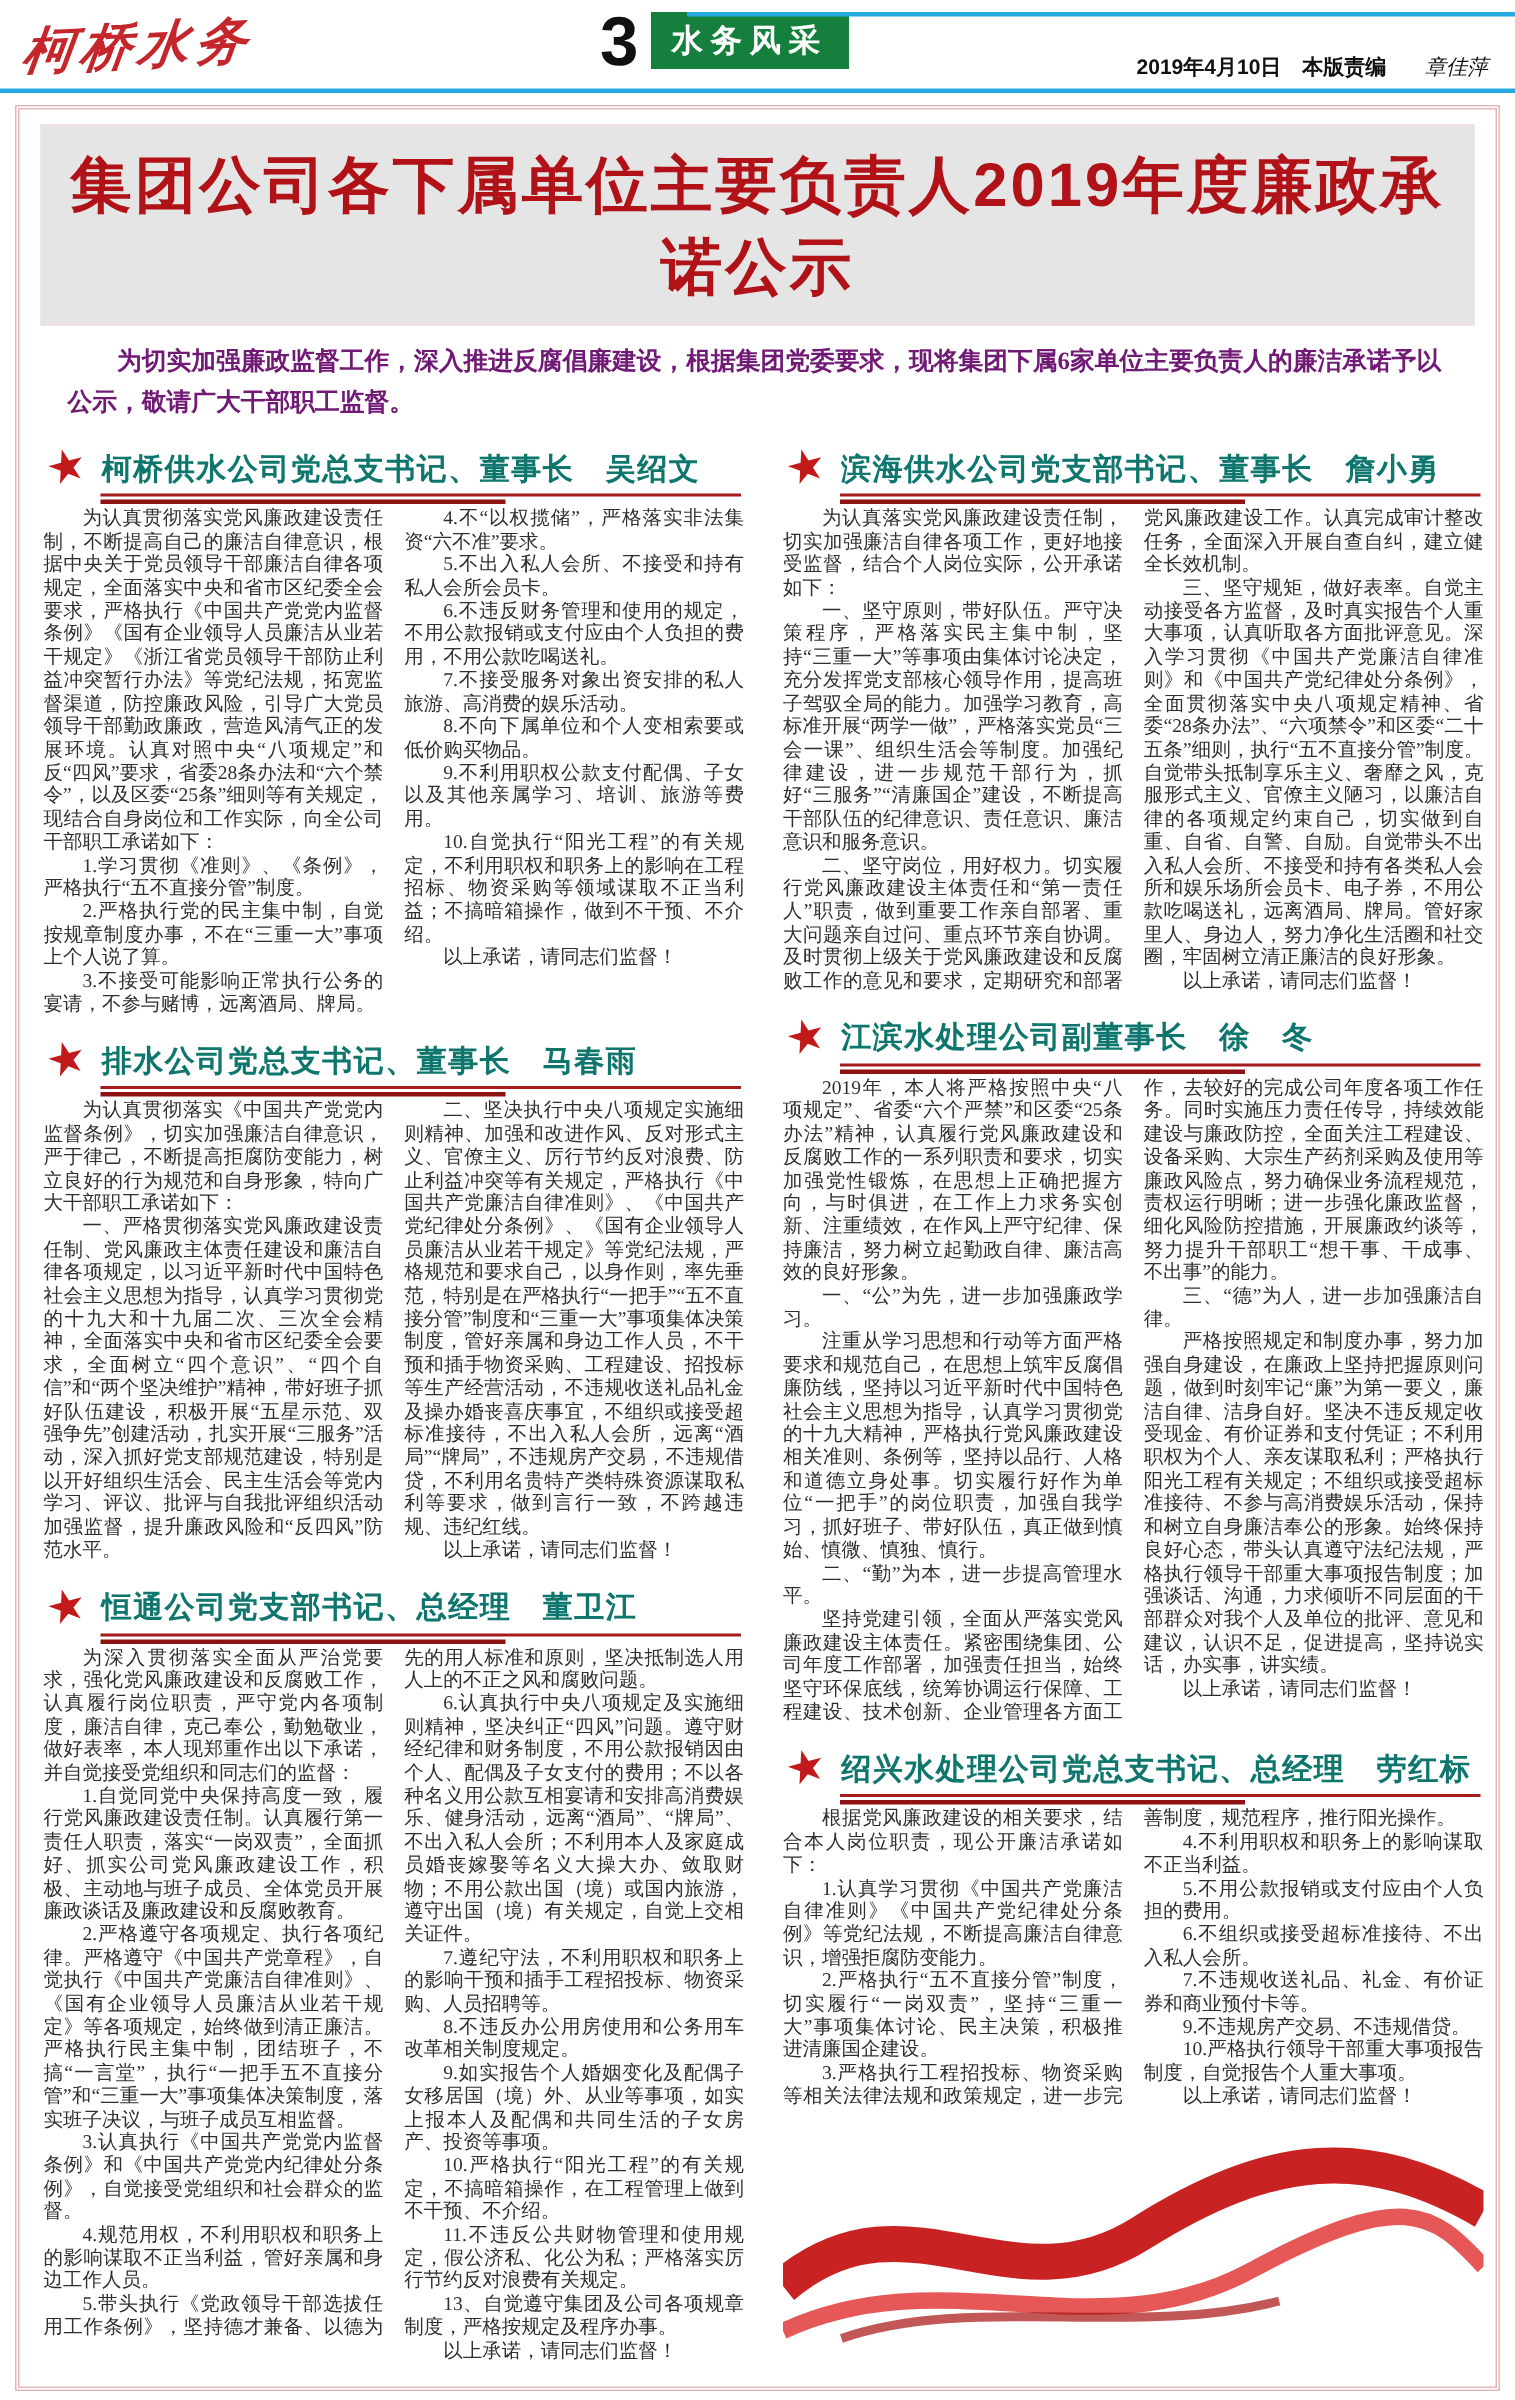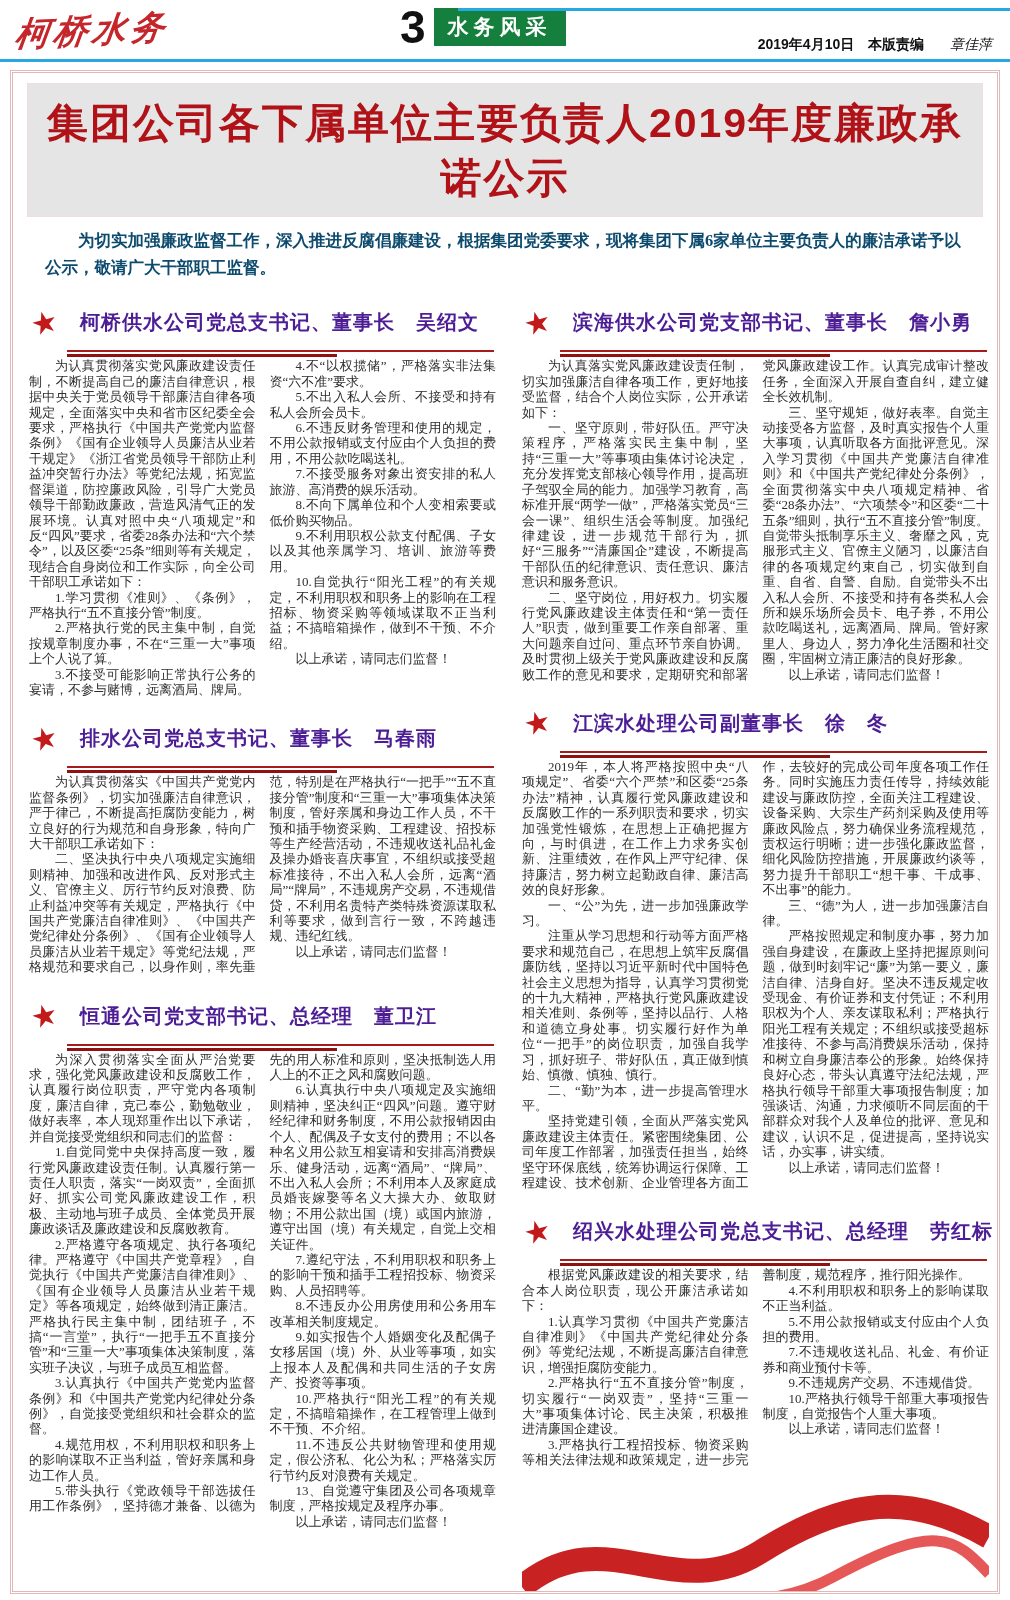--- a/index.html
+++ b/index.html
@@ -17,31 +17,31 @@
   .head-right{position:absolute;right:18px;bottom:8px;font:bold 14px "Liberation Sans",sans-serif;color:#111;}
   .editor-name{font:italic 14px "DejaVu Serif",serif;margin-left:22px;}
   .blue-line-top{position:absolute;top:8px;left:458px;right:0;height:3px;background:#25a9e0;}
   .blue-line-bottom{position:absolute;bottom:0;left:0;right:0;height:3px;background:#25a9e0;}
   
   .frame{position:absolute;top:70px;left:10px;right:10px;bottom:6px;
          border:3px double #e3b8b8;padding:8px 12px 6px;background:#fff;overflow:hidden;}
   .headline-band{background:#e5e5e5;border:1px solid #f4dcdc;padding:12px 4px 10px;margin:2px 2px 8px;}
   .headline{margin:0;text-align:center;color:#b01217;
             font:bold 41px "Liberation Sans",sans-serif;letter-spacing:2px;}
-  .intro{margin:10px 20px 14px;text-indent:2em;color:#0c4a6e;
+  .intro{margin:10px 20px 14px;text-indent:2em;color:#701a75;
          font:bold 16.5px/1.65 "Liberation Serif",serif;}
   .cols{display:flex;gap:26px;padding:0 4px;}
   .col{width:467px;flex:0 0 467px;}
   
   .sec{margin-bottom:14px;}
   .sec-head{position:relative;display:flex;align-items:center;gap:10px;padding:2px 0 10px 2px;}
   .sec-head::after{content:"";position:absolute;left:38px;right:2px;bottom:6px;height:2px;background:#a61b1b;}
   .sec-head::before{content:"";position:absolute;left:38px;right:34%;bottom:1px;height:3px;background:#8f1212;}
   .star{color:#c21a1a;font-size:30px;line-height:1;transform:rotate(-15deg);flex:0 0 auto;}
-  .sec-title{margin:12px;font:bold 20px "Liberation Sans",sans-serif;color:#4c1d95;letter-spacing:1px;
+  .sec-title{margin:0;font:bold 20px "Liberation Sans",sans-serif;color:#0f766e;letter-spacing:1px;
              white-space:nowrap;}
   .sec-body{column-count:2;column-gap:14px;text-align:justify;color:#2e2e2e;
             font:13px/15.4px "Liberation Serif","DejaVu Serif",serif;}
   .sec-body p{margin:0;text-indent:2em;}
   
   .ribbon-wrap{margin-top:4px;height:150px;position:relative;}
   .ribbon-wrap svg{display:block;width:100%;height:100%;}
 </style>
 </head>
 <body>
@@ -95,20 +95,21 @@
             </div>
         </section>
 
         <section class="sec">
           <div class="sec-head">
             <span class="star">★</span>
             <h2 class="sec-title">排水公司党总支书记、董事长　马春雨</h2>
           </div>
           <div class="sec-body">
               <p>为认真贯彻落实《中国共产党党内监督条例》，切实加强廉洁自律意识，严于律己，不断提高拒腐防变能力，树立良好的行为规范和自身形象，特向广大干部职工承诺如下：</p>
+              <p>一、严格贯彻落实党风廉政建设责任制、党风廉政主体责任建设和廉洁自律各项规定，以习近平新时代中国特色社会主义思想为指导，认真学习贯彻党的十九大和十九届二次、三次全会精神，全面落实中央和省市区纪委全会要求，全面树立“四个意识”、“四个自信”和“两个坚决维护”精神，带好班子抓好队伍建设，积极开展“五星示范、双强争先”创建活动，扎实开展“三服务”活动，深入抓好党支部规范建设，特别是以开好组织生活会、民主生活会等党内学习、评议、批评与自我批评组织活动加强监督，提升廉政风险和“反四风”防范水平。</p>
               <p>二、坚决执行中央八项规定实施细则精神、加强和改进作风、反对形式主义、官僚主义、厉行节约反对浪费、防止利益冲突等有关规定，严格执行《中国共产党廉洁自律准则》、《中国共产党纪律处分条例》、《国有企业领导人员廉洁从业若干规定》等党纪法规，严格规范和要求自己，以身作则，率先垂范，特别是在严格执行“一把手”“五不直接分管”制度和“三重一大”事项集体决策制度，管好亲属和身边工作人员，不干预和插手物资采购、工程建设、招投标等生产经营活动，不违规收送礼品礼金及操办婚丧喜庆事宜，不组织或接受超标准接待，不出入私人会所，远离“酒局”“牌局”，不违规房产交易，不违规借贷，不利用名贵特产类特殊资源谋取私利等要求，做到言行一致，不跨越违规、违纪红线。</p>
               <p>以上承诺，请同志们监督！</p>
             </div>
         </section>
 
         <section class="sec">
           <div class="sec-head">
             <span class="star">★</span>
             <h2 class="sec-title">恒通公司党支部书记、总经理　董卫江</h2>
           </div>
@@ -168,20 +169,21 @@
             <span class="star">★</span>
             <h2 class="sec-title">绍兴水处理公司党总支书记、总经理　劳红标</h2>
           </div>
           <div class="sec-body">
               <p>根据党风廉政建设的相关要求，结合本人岗位职责，现公开廉洁承诺如下：</p>
               <p>1.认真学习贯彻《中国共产党廉洁自律准则》《中国共产党纪律处分条例》等党纪法规，不断提高廉洁自律意识，增强拒腐防变能力。</p>
               <p>2.严格执行“五不直接分管”制度，切实履行“一岗双责”，坚持“三重一大”事项集体讨论、民主决策，积极推进清廉国企建设。</p>
               <p>3.严格执行工程招投标、物资采购等相关法律法规和政策规定，进一步完善制度，规范程序，推行阳光操作。</p>
               <p>4.不利用职权和职务上的影响谋取不正当利益。</p>
               <p>5.不用公款报销或支付应由个人负担的费用。</p>
+              <p>6.不组织或接受超标准接待、不出入私人会所。</p>
               <p>7.不违规收送礼品、礼金、有价证券和商业预付卡等。</p>
               <p>9.不违规房产交易、不违规借贷。</p>
               <p>10.严格执行领导干部重大事项报告制度，自觉报告个人重大事项。</p>
               <p>以上承诺，请同志们监督！</p>
             </div>
         </section>
 
         <div class="ribbon-wrap">
           <svg viewBox="0 0 480 150" preserveAspectRatio="none">
             <path d="M0 105 C 85 35, 155 125, 245 70 S 400 10, 480 55" fill="none" stroke="#c61616" stroke-width="24" opacity="0.95"></path>

